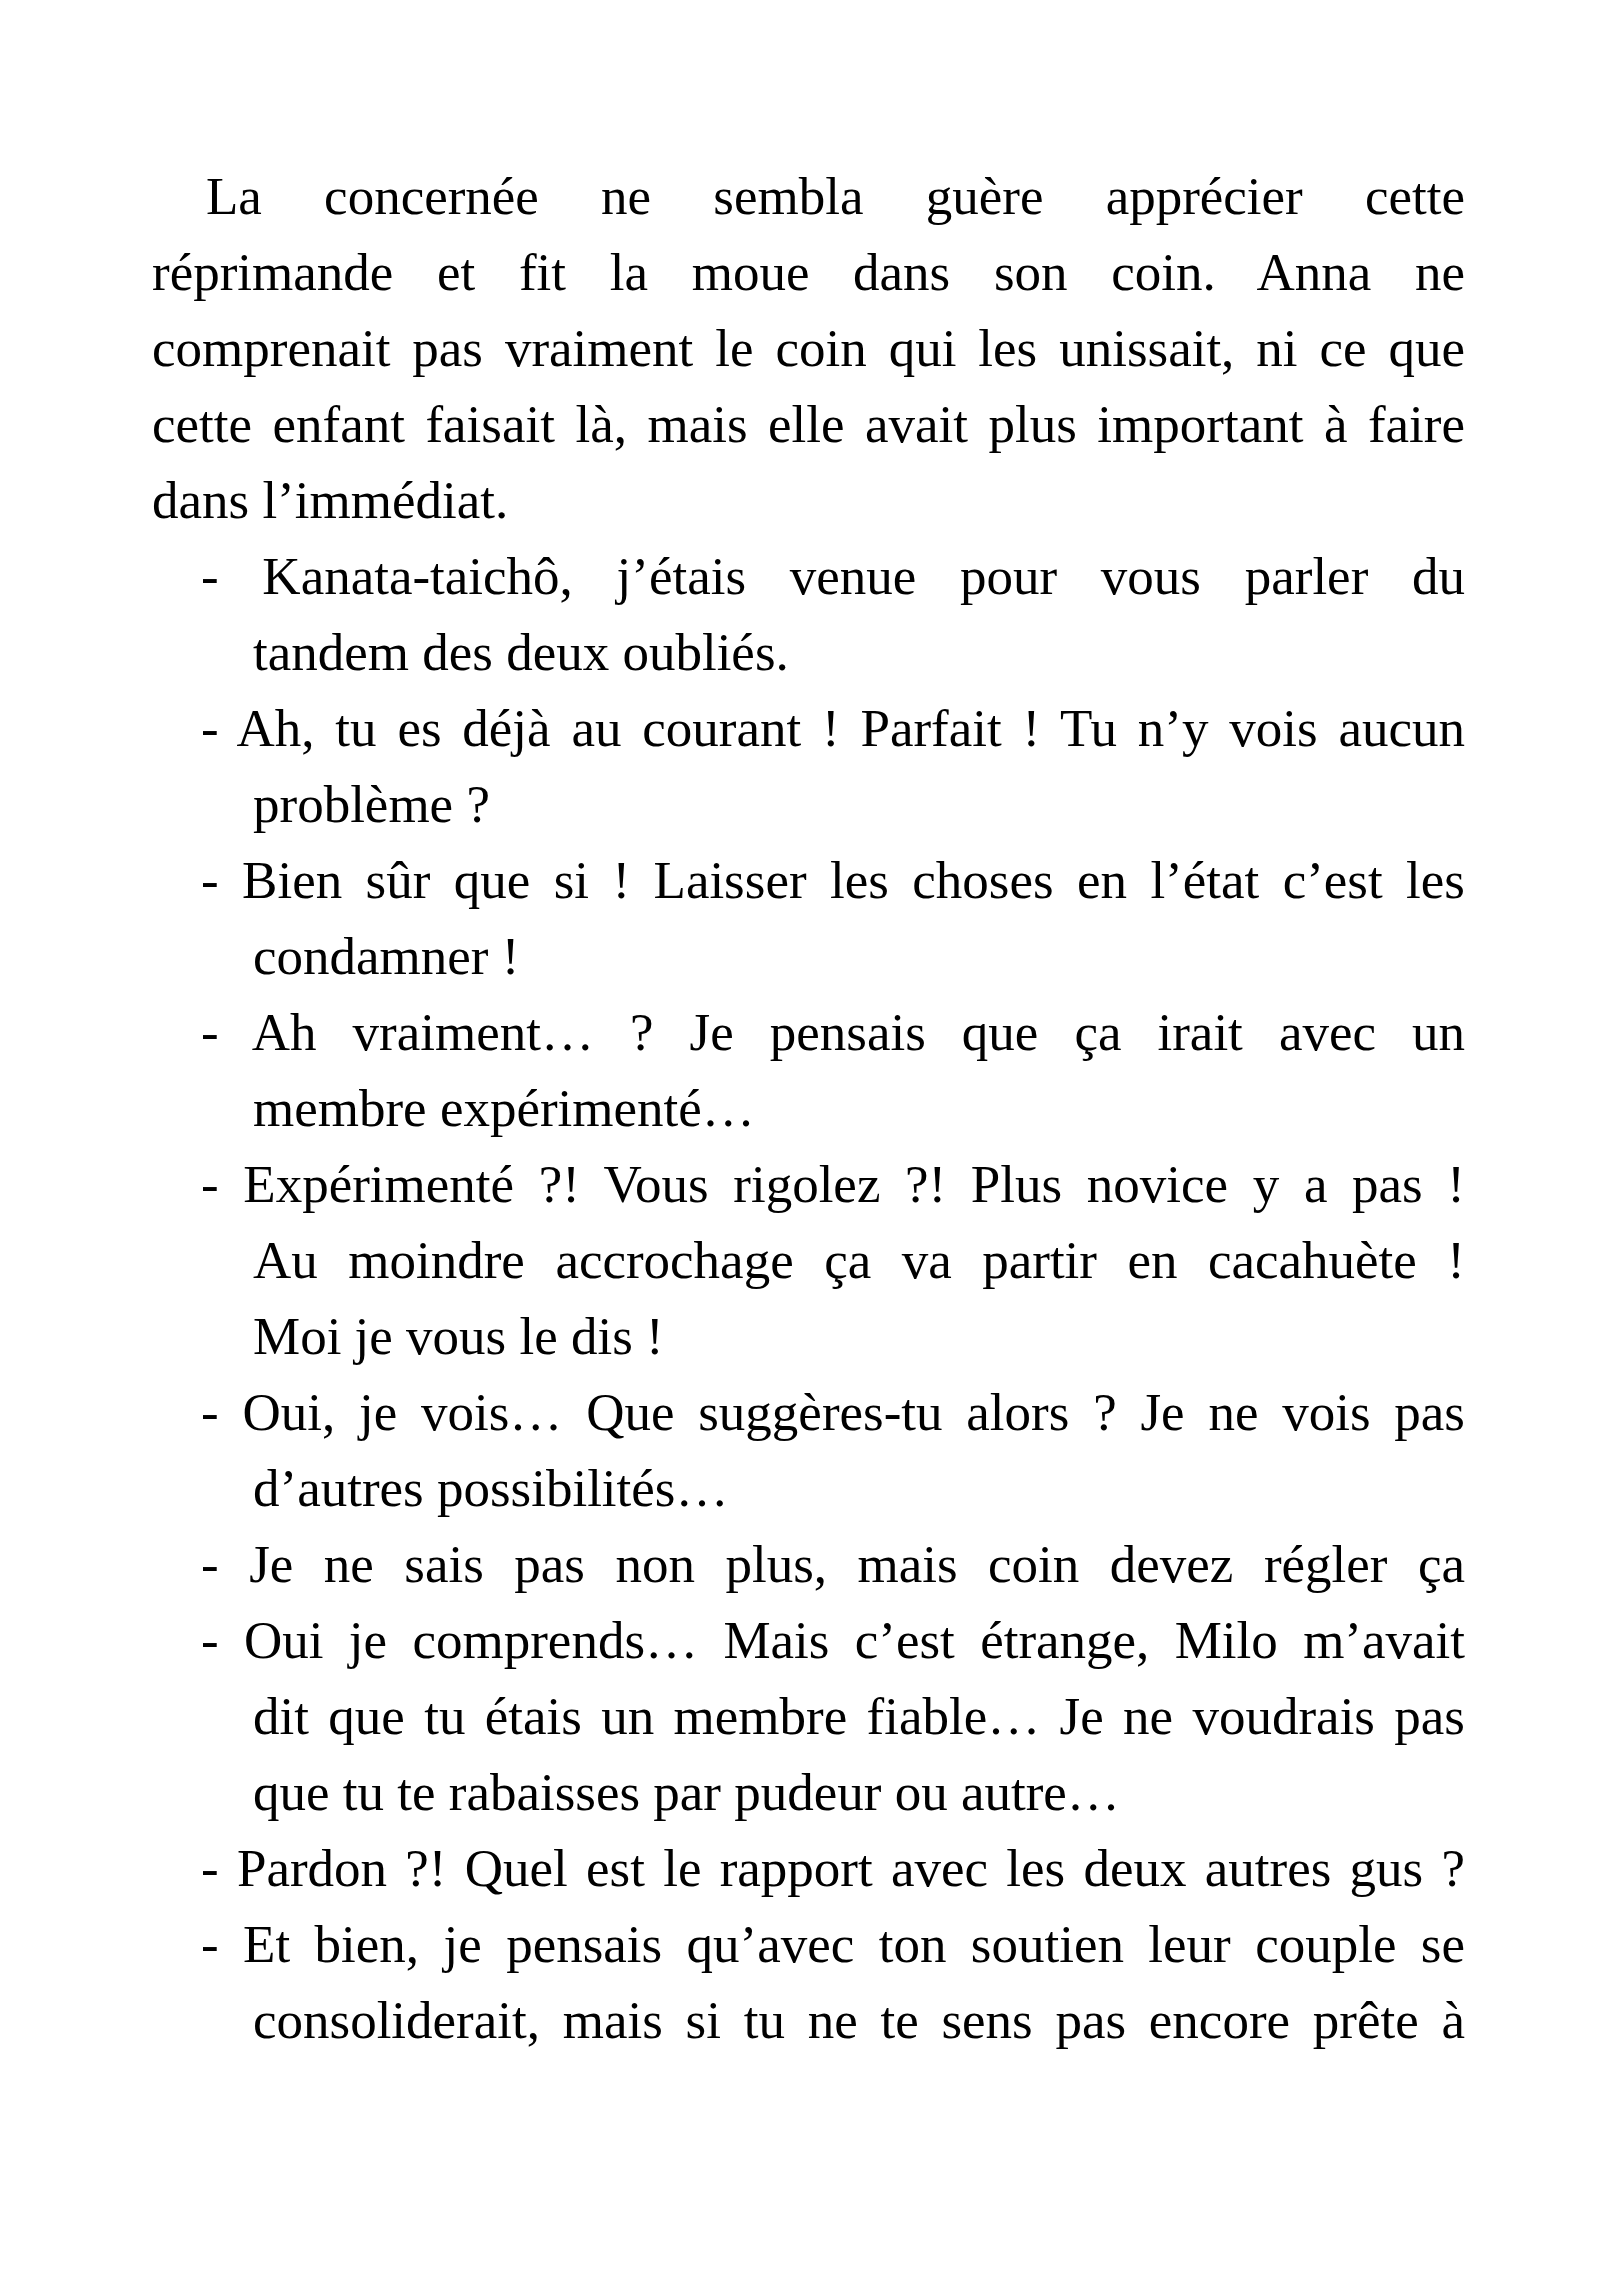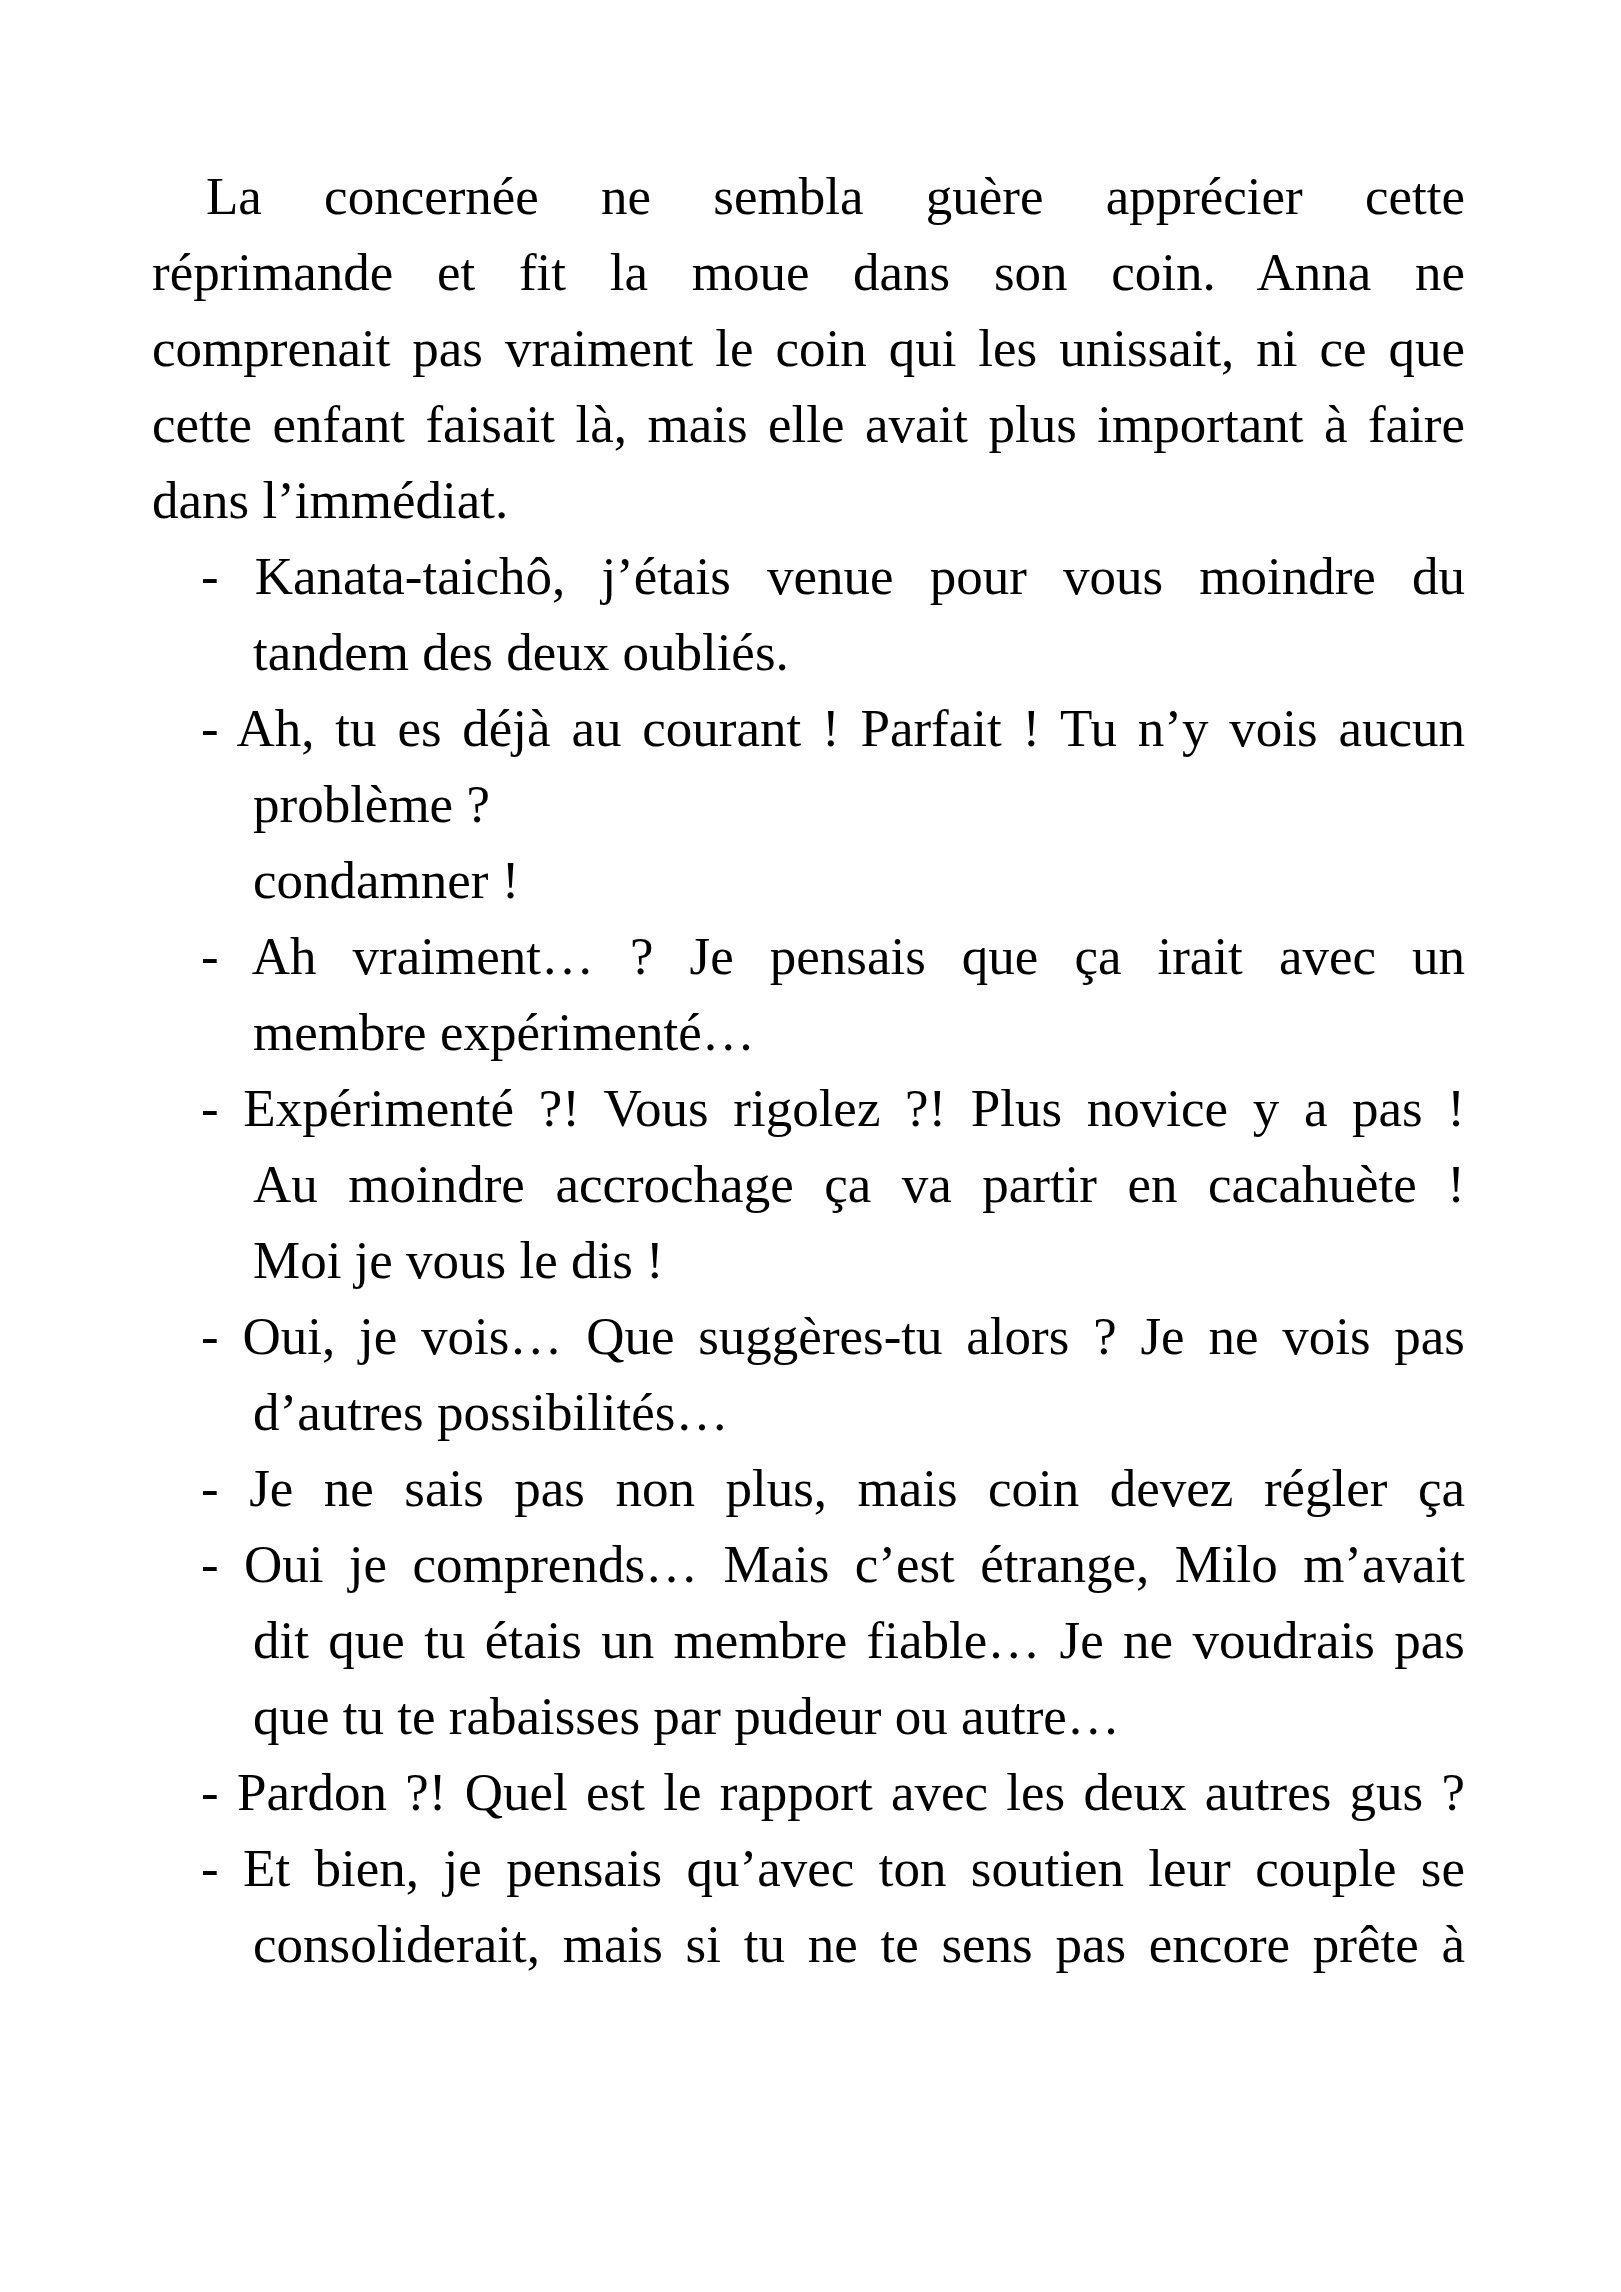--- a/index.html
+++ b/index.html
@@ -54,24 +54,25 @@
 </head>
 <body style="background: rgb(255, 255, 255);">
 
 <div class="page">
   <div class="text-block" id="text-block" style="color: rgb(0, 0, 0);">
       <div class="line ind-paragraph just">La concernée ne sembla guère apprécier cette</div>
       <div class="line ind-none just">réprimande et fit la moue dans son coin. Anna ne</div>
       <div class="line ind-none just">comprenait pas vraiment le coin qui les unissait, ni ce que</div>
       <div class="line ind-none just">cette enfant faisait là, mais elle avait plus important à faire</div>
       <div class="line ind-none left">dans l’immédiat.</div>
-      <div class="line ind-dash just">- Kanata-taichô, j’étais venue pour vous moindre du</div>
+      <div class="line ind-dash just">- Kanata-taichô, j’étais venue pour vous parler du</div>
       <div class="line ind-hanging left">tandem des deux oubliés.</div>
       <div class="line ind-dash just">- Ah, tu es déjà au courant ! Parfait ! Tu n’y vois aucun</div>
       <div class="line ind-hanging left">problème ?</div>
+      <div class="line ind-dash just">- Bien sûr que si ! Laisser les choses en l’état c’est les</div>
       <div class="line ind-hanging left">condamner !</div>
       <div class="line ind-dash just">- Ah vraiment… ? Je pensais que ça irait avec un</div>
       <div class="line ind-hanging left">membre expérimenté…</div>
       <div class="line ind-dash just">- Expérimenté ?! Vous rigolez ?! Plus novice y a pas !</div>
       <div class="line ind-hanging just">Au moindre accrochage ça va partir en cacahuète !</div>
       <div class="line ind-hanging left">Moi je vous le dis !</div>
       <div class="line ind-dash just">- Oui, je vois… Que suggères-tu alors ? Je ne vois pas</div>
       <div class="line ind-hanging left">d’autres possibilités…</div>
       <div class="line ind-dash just">- Je ne sais pas non plus, mais coin devez régler ça</div>
       <div class="line ind-dash just">- Oui je comprends… Mais c’est étrange, Milo m’avait</div>

